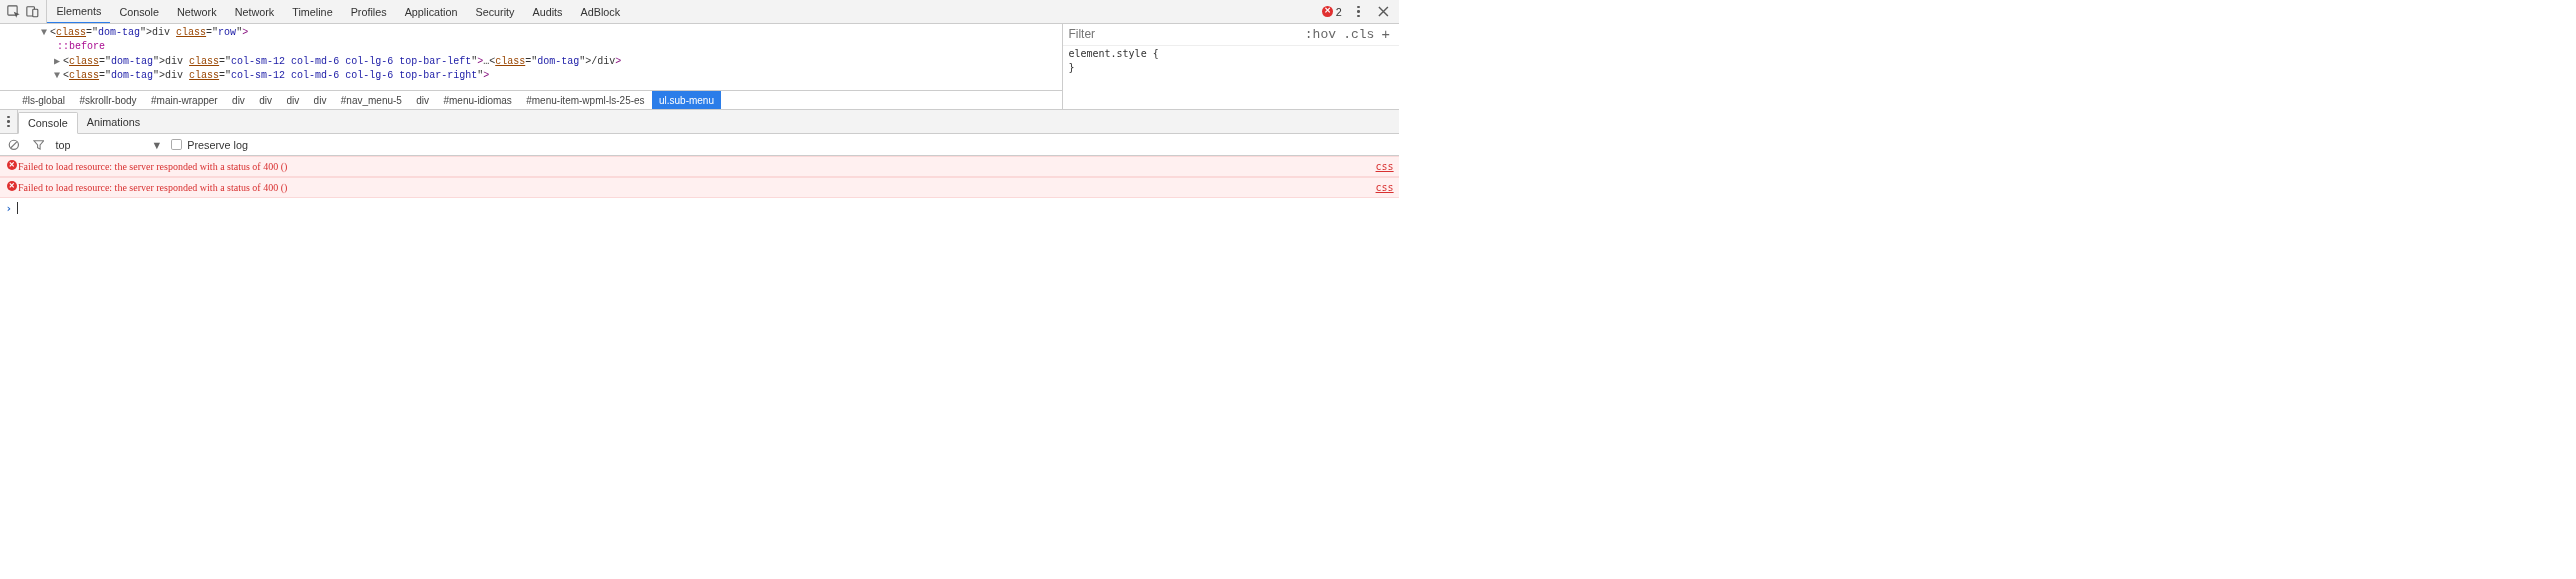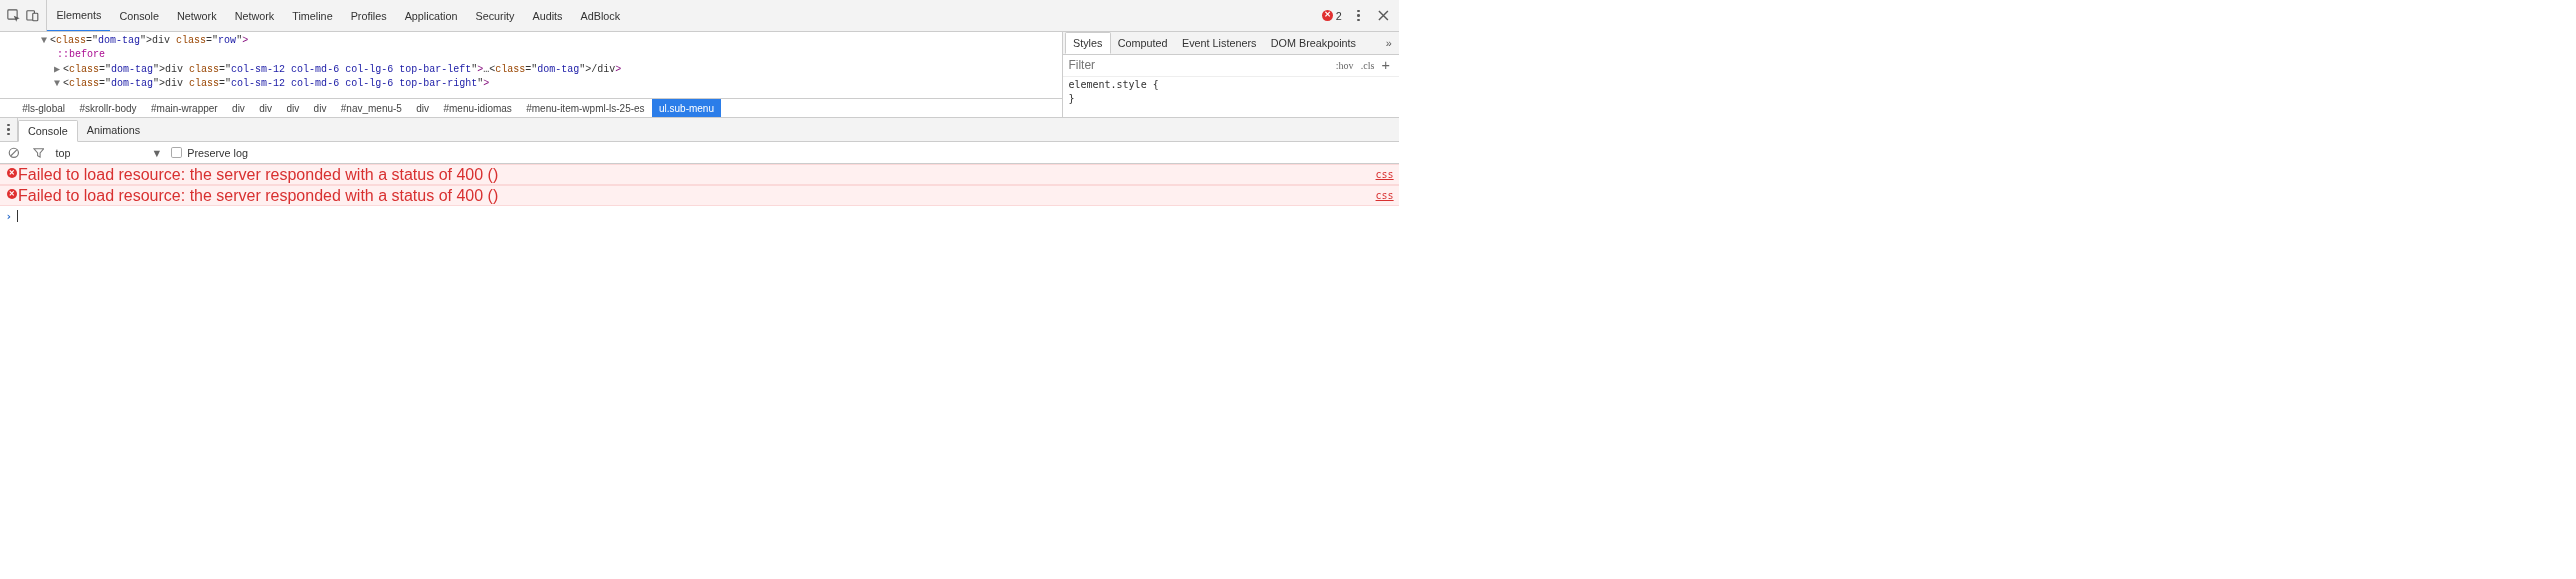--- a/index.html
+++ b/index.html
@@ -9,21 +9,21 @@
   color: #333;
   background: #fff;
   width: 1399px;
 }
 .mono { font-family: Menlo, Monaco, Consolas, "Courier New", monospace; font-size: 10px; }
 
 
 .toolbar {
   display: flex;
   align-items: center;
-  height: 32px;
+  height: 24px;
   border-bottom: 0.9px solid #ccc;
   background: #f3f3f3;
 }
 .toolbar-left {
   display: flex;
   align-items: center;
   gap: 3.6px;
   padding: 0 5.4px;
   border-right: 0.9px solid #ccc;
   height: 100%;
@@ -61,21 +61,21 @@
 .xicon svg { width:10.8px; height:10.8px; }
 
 
 .main { display: flex; height: 86px; border-bottom: 0.9px solid #ccc; }
 .dom-area { flex: 1; display: flex; flex-direction: column; overflow: hidden; }
 .dom-tree { padding: 1.8px 0 0 18px; line-height: 14.4px; }
 .dom-line { white-space: nowrap; }
 .dom-caret { display:inline-block; width:9px; color:#777; }
 .dom-pseudo { color:#aa0d91; padding-left: 39px; }
 .dom-tag { color:#881280; }
-.dom-attr { color:#994500; }
+.dom-attr { color:#994500;text-decoration:underline; }
 .dom-val { color:#1a1aa6; }
 .dom-text { color:#333; }
 .breadcrumb {
   display: flex; align-items: center; height: 19px;
   border-top: 0.9px solid #ccc;
   padding: 0 15px;
   font-size: 10px;
   overflow:hidden;
   margin-top:auto;
 }
@@ -98,21 +98,21 @@
 .side-tab.active { background:#fff; border:0.9px solid #ccc; border-bottom:0.9px solid #fff; margin-bottom:-0.9px; border-radius: 1.8px 1.8px 0 0;}
 .side-chev { margin-left:auto; padding:0 7.2px; color:#555; }
 .filter-row {
   display:flex; align-items:center; height:21.5px;
   border-bottom:0.9px solid #eee;
   padding: 0 5.4px;
 }
 .filter-input {
   flex:1; border:none; outline:none; font-size:12px; color:#999; background:transparent;
 }
-.filter-badge { font-family: Liberation Serif, serif; font-size:10px; color:#666; padding:0 3.6px; }
+.filter-badge { font-family: Liberation Mono, monospace; font-size:13px; color:#666; padding:0 3.6px; }
 .plus { font-size:14.4px; color:#666; padding:0 3.6px; line-height:1;}
 .style-body { padding: 1.8px 5.4px; font-family: Menlo, monospace; font-size:10px; color:#333; line-height:13.5px;}
 
 
 .drawer-header {
   display:flex; align-items:center; height:24px;
   border-bottom:0.9px solid #ccc;
   background:#f3f3f3;
 }
 .drawer-kebab { padding:0 7.2px; border-right:0.9px solid #ccc; height:100%; display:flex; align-items:center;}
@@ -142,21 +142,21 @@
   border-bottom:0.9px solid #f0f0f0;
   line-height:15.3px;
 }
 .console-row.error {
   background:#fff0f0;
   border-top:0.9px solid #fbd9d9;
   border-bottom:0.9px solid #fbd9d9;
 }
 .row-icon { width:12.6px; display:inline-flex; justify-content:center; margin-top:0.9px; }
 .row-icon .error-circle { width:10px; height:10px; font-size:7.2px; }
-.row-msg { flex:1; font-family: Liberation Sans, sans-serif; font-size:16px; }
+.row-msg { flex:1; font-family: Liberation Serif, serif; font-size:10px; }
 .row-msg.err { color:#d83030; }
 .row-msg.log { color:#222; padding-left:25px; }
 .row-src { font-family: Menlo, monospace; font-size:10px; text-decoration:underline; color:#444; padding-left:10.8px; white-space:nowrap;text-align:center;}
 .console-row.error .row-src { color:#d83030; }
 .prompt-row { display:flex; align-items:center; padding:3.6px 5.4px; }
 .prompt-row .chev { color:#2769c9; font-family: Menlo,monospace; font-size:10.8px; font-weight:bold; margin-right:5.4px;}
 .cursor { width:0.9px; height:11.7px; background:#333; display:inline-block; }
 svg { display:block; }
 </style>
 </head>
@@ -226,27 +226,20 @@
         <span class="crumb">div</span>
         <span class="crumb">div</span>
         <span class="crumb">#nav_menu-5</span>
         <span class="crumb">div</span>
         <span class="crumb">#menu-idiomas</span>
         <span class="crumb">#menu-item-wpml-ls-25-es</span>
         <span class="crumb active">ul.sub-menu</span>
       </div>
   </div>
   <div class="sidebar">
-    <div class="side-tabs" id="side-tabs">
-      <span class="side-tab active">Styles</span>
-        <span class="side-tab">Computed</span>
-        <span class="side-tab">Event Listeners</span>
-        <span class="side-tab">DOM Breakpoints</span>
-        <span class="side-chev">»</span>
-    </div>
     <div class="filter-row">
       <input class="filter-input" placeholder="Filter" style="">
       <span class="filter-badge">:hov</span>
       <span class="filter-badge">.cls</span>
       <span class="plus">+</span>
     </div>
     <div class="style-body">
       <div>element.style {</div>
       <div>}</div>
     </div>

